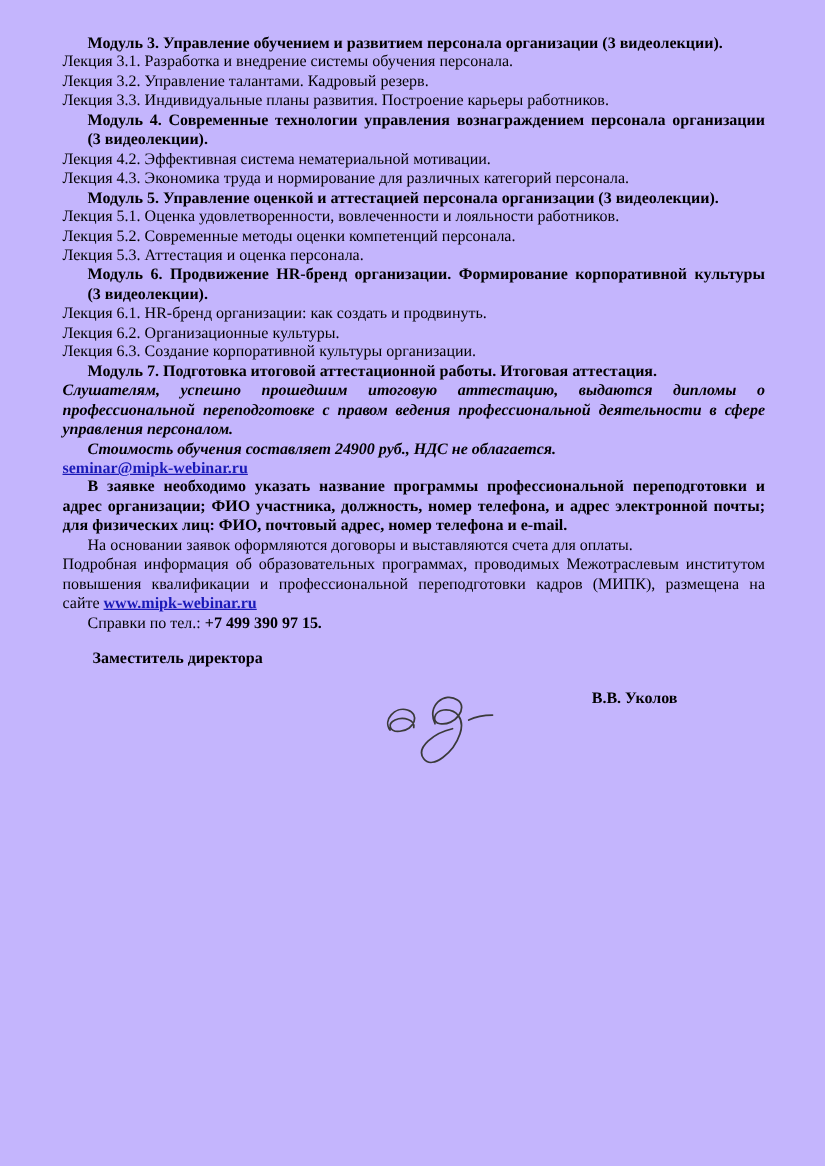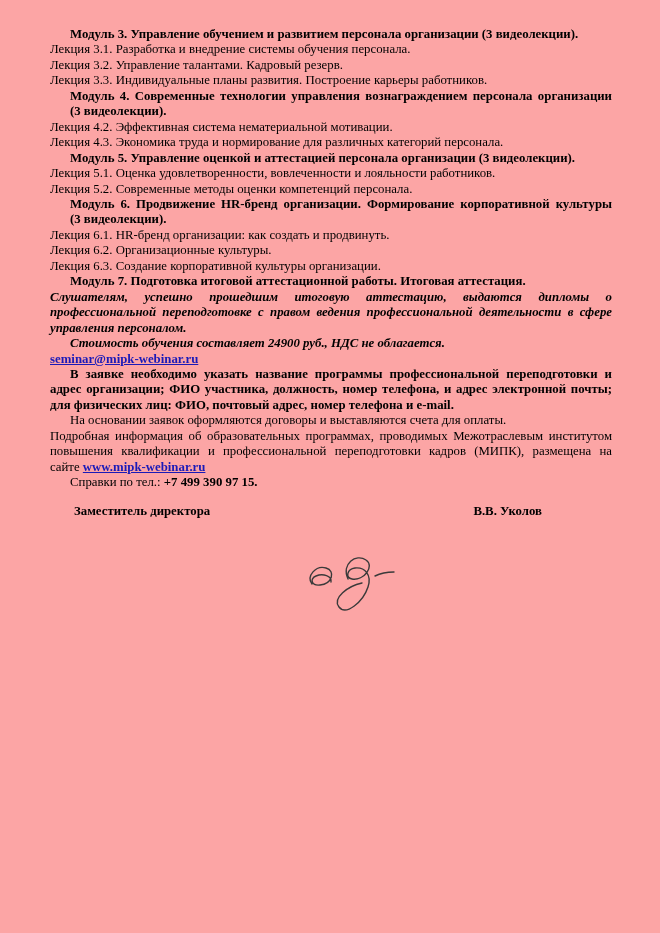--- a/index.html
+++ b/index.html
@@ -4,21 +4,21 @@
 <style>
   html, body {
     margin: 0;
     padding: 0;
     background: #ffffff;
   }
   .page {
     width: 660px;
     height: 933px;
     position: relative;
-    background: #fca5a5;
+    background: #c4b5fd;
     box-sizing: border-box;
     padding: 27px 48px 0 50px;
     font-family: "Liberation Serif", "DejaVu Serif", serif;
     font-size: 12.8px;
     line-height: 15.45px;
     color: #000000;
     overflow: hidden;
   }
   .doc-body { width: 100%; }
   .line {
@@ -39,21 +39,21 @@
   }
   .run-bold { font-weight: bold; }
   .footer-row {
     display: flex;
     justify-content: space-between;
     align-items: flex-start;
     margin-top: 13px;
     font-weight: bold;
   }
   .footer-left { margin-left: 24px; }
-  .footer-right { margin-right: 70px; }
+  .footer-right { margin-right: 70px; margin-top: 32px; }
   .signature {
     position: absolute;
     left: 296px;
     top: 548px;
     width: 112px;
     height: 72px;
   }
   .signature svg { width: 100%; height: 100%; }
 </style>
 </head>
@@ -66,20 +66,21 @@
       <div class="line plain">Лекция 3.1. Разработка и внедрение системы обучения персонала.</div>
       <div class="line plain">Лекция 3.2. Управление талантами. Кадровый резерв.</div>
       <div class="line plain">Лекция 3.3. Индивидуальные планы развития. Построение карьеры работников.</div>
       <div class="line module stretch">Модуль 4. Современные технологии управления вознаграждением персонала организации</div>
       <div class="line module">(3 видеолекции).</div>
       <div class="line plain">Лекция 4.2. Эффективная система нематериальной мотивации.</div>
       <div class="line plain">Лекция 4.3. Экономика труда и нормирование для различных категорий персонала.</div>
       <div class="line module">Модуль 5. Управление оценкой и аттестацией персонала организации (3 видеолекции).</div>
       <div class="line plain">Лекция 5.1. Оценка удовлетворенности, вовлеченности и лояльности работников.</div>
       <div class="line plain">Лекция 5.2. Современные методы оценки компетенций персонала.</div>
+      <div class="line plain">Лекция 5.3. Аттестация и оценка персонала.</div>
       <div class="line module stretch">Модуль 6. Продвижение HR-бренд организации. Формирование корпоративной культуры</div>
       <div class="line module">(3 видеолекции).</div>
       <div class="line plain">Лекция 6.1. HR-бренд организации: как создать и продвинуть.</div>
       <div class="line plain">Лекция 6.2. Организационные культуры.</div>
       <div class="line plain">Лекция 6.3. Создание корпоративной культуры организации.</div>
       <div class="line module">Модуль 7. Подготовка итоговой аттестационной работы. Итоговая аттестация.</div>
       <div class="line bold-italic stretch">Слушателям, успешно прошедшим итоговую аттестацию, выдаются дипломы о</div>
       <div class="line bold-italic stretch">профессиональной переподготовке с правом ведения профессиональной деятельности в сфере</div>
       <div class="line bold-italic">управления персоналом.</div>
       <div class="line bold-italic ind">Стоимость обучения составляет 24900 руб., НДС не облагается.</div>

